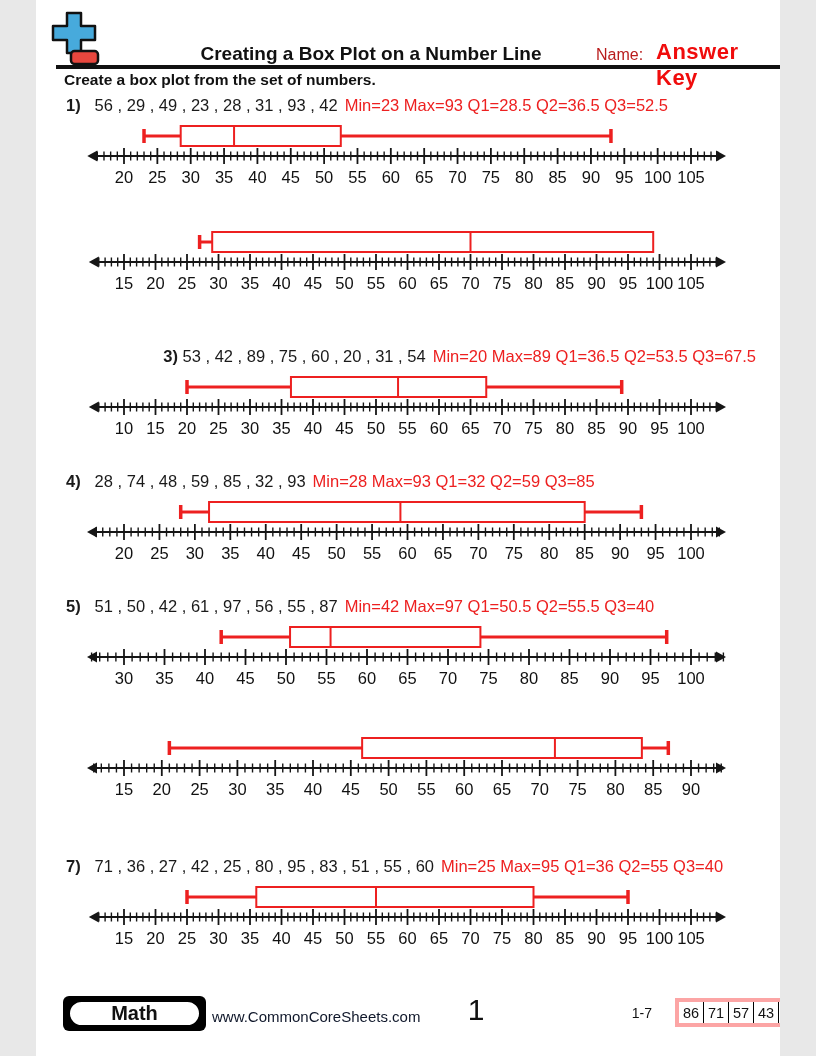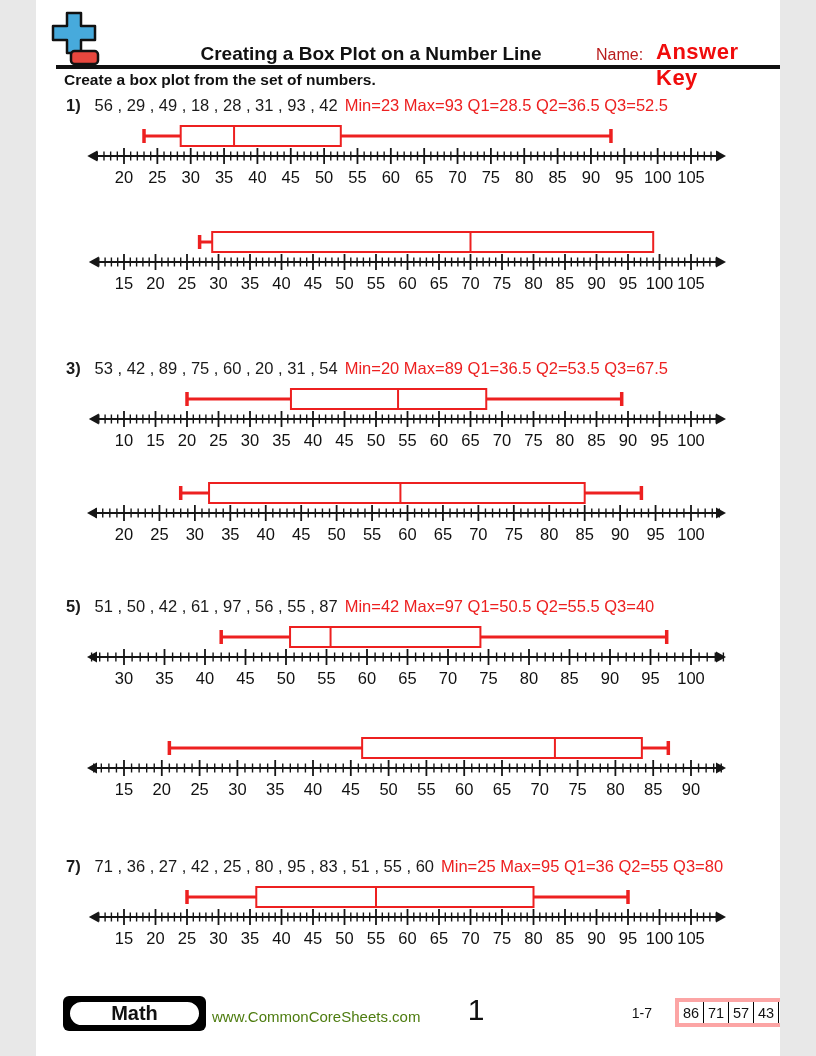--- a/index.html
+++ b/index.html
@@ -38,21 +38,21 @@
   .badge-outer{
     position:absolute;left:27px;top:1px;width:143px;height:35px;
     background:#000;border-radius:6px;
   }
   .badge-inner{
     position:absolute;left:5px;top:4px;right:5px;bottom:4px;
     background:#fff;border:2px solid #000;border-radius:16px;
     display:flex;align-items:center;justify-content:center;
     font-size:20px;font-weight:bold;color:#111;
   }
-  .website{position:absolute;left:176px;top:13px;font-size:15px;color:#4d7c0f;}
+  .website{position:absolute;left:176px;top:13px;font-size:15px;color:#0f172a;}
   .pageno{position:absolute;left:380px;top:-2px;width:120px;text-align:center;
     font-size:30px;color:#111;}
   .score{position:absolute;right:22px;top:3px;display:flex;align-items:center;gap:23px;}
   .score-label{font-size:14px;color:#111;}
   .score-table{display:flex;border:4px solid #fca5a5;}
   .score-cell{
     width:24px;height:21px;display:flex;align-items:center;justify-content:center;
     font-size:14.5px;color:#111;background:#fff;border-left:1.5px solid #000;
   }
   .score-cell:first-child{border-left:none;}
@@ -68,21 +68,21 @@
     <rect x="21" y="41" width="27" height="13" rx="3.5" fill="#e8473e" stroke="#111" stroke-width="2.5" class="logo-minus"></rect>
   </svg>
   <div class="hdr-title">Creating a Box Plot on a Number Line</div>
   <div class="hdr-name">Name:</div>
   <div class="hdr-key">Answer Key</div>
   <div class="hdr-rule"></div>
   <div class="instruction">Create a box plot from the set of numbers.</div>
 
   <div id="problems">
       <div class="problem" style="top: 96px;">
-        <div class="prow"><span class="pnum">1)</span> <span class="pvals">56 , 29 , 49 , 18 , 28 , 31 , 93 , 42</span><span class="pstats">Min=23 Max=93 Q1=28.5 Q2=36.5 Q3=52.5</span></div>
+        <div class="prow"><span class="pnum">1)</span> <span class="pvals">56 , 29 , 49 , 23 , 28 , 31 , 93 , 42</span><span class="pstats">Min=23 Max=93 Q1=28.5 Q2=36.5 Q3=52.5</span></div>
         <svg class="plot" width="645" height="70" viewBox="0 0 645 70">
           <g>
             <line x1="11.317647058823528" y1="38" x2="634" y2="38" stroke="#161616" stroke-width="2"></line>
             <polygon points="3.3176470588235283,38 13.317647058823528,32.5 13.317647058823528,43.5" fill="#161616"></polygon>
             <polygon points="642,38 632,32.5 632,43.5" fill="#161616"></polygon>
             <line x1="13.317647058823528" y1="33.5" x2="13.317647058823528" y2="42.5" stroke="#161616" stroke-width="1.4"></line>
             <line x1="19.988235294117647" y1="33.5" x2="19.988235294117647" y2="42.5" stroke="#161616" stroke-width="1.4"></line>
             <line x1="26.658823529411762" y1="33.5" x2="26.658823529411762" y2="42.5" stroke="#161616" stroke-width="1.4"></line>
             <line x1="33.32941176470588" y1="33.5" x2="33.32941176470588" y2="42.5" stroke="#161616" stroke-width="1.4"></line>
             <line x1="40" y1="30" x2="40" y2="46" stroke="#161616" stroke-width="1.8"></line>
@@ -330,21 +330,21 @@
             <text x="607" y="64.5" text-anchor="middle" font-size="16.5" fill="#111">105</text>
           </g>
           <g>
             <line x1="115.6" y1="18" x2="128.2" y2="18" stroke="#ed2020" stroke-width="3"></line>
             <line x1="115.6" y1="11" x2="115.6" y2="25" stroke="#ed2020" stroke-width="3.5"></line>
             <rect x="128.2" y="8" width="441.00000000000006" height="20" fill="none" stroke="#ed2020" stroke-width="2"></rect>
             <line x1="386.5" y1="8" x2="386.5" y2="28" stroke="#ed2020" stroke-width="2"></line>
           </g>
         </svg>
       </div>
-      <div class="problem" style="top: 359px;">
+      <div class="problem" style="top: 347px; text-align: right;">
         <div class="prow"><span class="pnum">3)</span> <span class="pvals">53 , 42 , 89 , 75 , 60 , 20 , 31 , 54</span><span class="pstats">Min=20 Max=89 Q1=36.5 Q2=53.5 Q3=67.5</span></div>
         <svg class="plot" width="645" height="70" viewBox="0 0 645 70">
           <g>
             <line x1="12.8" y1="38" x2="634" y2="38" stroke="#161616" stroke-width="2"></line>
             <polygon points="4.800000000000001,38 14.8,32.5 14.8,43.5" fill="#161616"></polygon>
             <polygon points="642,38 632,32.5 632,43.5" fill="#161616"></polygon>
             <line x1="14.8" y1="33.5" x2="14.8" y2="42.5" stroke="#161616" stroke-width="1.4"></line>
             <line x1="21.1" y1="33.5" x2="21.1" y2="42.5" stroke="#161616" stroke-width="1.4"></line>
             <line x1="27.4" y1="33.5" x2="27.4" y2="42.5" stroke="#161616" stroke-width="1.4"></line>
             <line x1="33.7" y1="33.5" x2="33.7" y2="42.5" stroke="#161616" stroke-width="1.4"></line>
@@ -467,20 +467,21 @@
             <line x1="103" y1="18" x2="206.95" y2="18" stroke="#ed2020" stroke-width="3"></line>
             <line x1="103" y1="11" x2="103" y2="25" stroke="#ed2020" stroke-width="3.5"></line>
             <line x1="402.25" y1="18" x2="537.7" y2="18" stroke="#ed2020" stroke-width="3"></line>
             <line x1="537.7" y1="11" x2="537.7" y2="25" stroke="#ed2020" stroke-width="3.5"></line>
             <rect x="206.95" y="8" width="195.3" height="20" fill="none" stroke="#ed2020" stroke-width="2"></rect>
             <line x1="314.05" y1="8" x2="314.05" y2="28" stroke="#ed2020" stroke-width="2"></line>
           </g>
         </svg>
       </div>
       <div class="problem" style="top: 472px;">
+        <div class="prow"><span class="pnum">4)</span> <span class="pvals">28 , 74 , 48 , 59 , 85 , 32 , 93</span><span class="pstats">Min=28 Max=93 Q1=32 Q2=59 Q3=85</span></div>
         <svg class="plot" width="645" height="70" viewBox="0 0 645 70">
           <g>
             <line x1="11" y1="38" x2="634" y2="38" stroke="#161616" stroke-width="2"></line>
             <polygon points="3,38 13,32.5 13,43.5" fill="#161616"></polygon>
             <polygon points="642,38 632,32.5 632,43.5" fill="#161616"></polygon>
             <line x1="11.649999999999999" y1="33.5" x2="11.649999999999999" y2="42.5" stroke="#161616" stroke-width="1.4"></line>
             <line x1="18.7375" y1="33.5" x2="18.7375" y2="42.5" stroke="#161616" stroke-width="1.4"></line>
             <line x1="25.825" y1="33.5" x2="25.825" y2="42.5" stroke="#161616" stroke-width="1.4"></line>
             <line x1="32.9125" y1="33.5" x2="32.9125" y2="42.5" stroke="#161616" stroke-width="1.4"></line>
             <line x1="40" y1="30" x2="40" y2="46" stroke="#161616" stroke-width="1.8"></line>
@@ -819,21 +820,21 @@
             <line x1="85.36" y1="18" x2="278.14" y2="18" stroke="#ed2020" stroke-width="3"></line>
             <line x1="85.36" y1="11" x2="85.36" y2="25" stroke="#ed2020" stroke-width="3.5"></line>
             <line x1="557.86" y1="18" x2="584.32" y2="18" stroke="#ed2020" stroke-width="3"></line>
             <line x1="584.32" y1="11" x2="584.32" y2="25" stroke="#ed2020" stroke-width="3.5"></line>
             <rect x="278.14" y="8" width="279.72" height="20" fill="none" stroke="#ed2020" stroke-width="2"></rect>
             <line x1="470.92" y1="8" x2="470.92" y2="28" stroke="#ed2020" stroke-width="2"></line>
           </g>
         </svg>
       </div>
       <div class="problem" style="top: 857px;">
-        <div class="prow"><span class="pnum">7)</span> <span class="pvals">71 , 36 , 27 , 42 , 25 , 80 , 95 , 83 , 51 , 55 , 60</span><span class="pstats">Min=25 Max=95 Q1=36 Q2=55 Q3=80</span></div>
+        <div class="prow"><span class="pnum">7)</span> <span class="pvals">71 , 36 , 27 , 42 , 25 , 80 , 95 , 83 , 51 , 55 , 60</span><span class="pstats">Min=25 Max=95 Q1=36 Q2=55 Q3=40</span></div>
         <svg class="plot" width="645" height="70" viewBox="0 0 645 70">
           <g>
             <line x1="12.8" y1="38" x2="634" y2="38" stroke="#161616" stroke-width="2"></line>
             <polygon points="4.800000000000001,38 14.8,32.5 14.8,43.5" fill="#161616"></polygon>
             <polygon points="642,38 632,32.5 632,43.5" fill="#161616"></polygon>
             <line x1="14.8" y1="33.5" x2="14.8" y2="42.5" stroke="#161616" stroke-width="1.4"></line>
             <line x1="21.1" y1="33.5" x2="21.1" y2="42.5" stroke="#161616" stroke-width="1.4"></line>
             <line x1="27.4" y1="33.5" x2="27.4" y2="42.5" stroke="#161616" stroke-width="1.4"></line>
             <line x1="33.7" y1="33.5" x2="33.7" y2="42.5" stroke="#161616" stroke-width="1.4"></line>
             <line x1="40" y1="30" x2="40" y2="46" stroke="#161616" stroke-width="1.8"></line>

